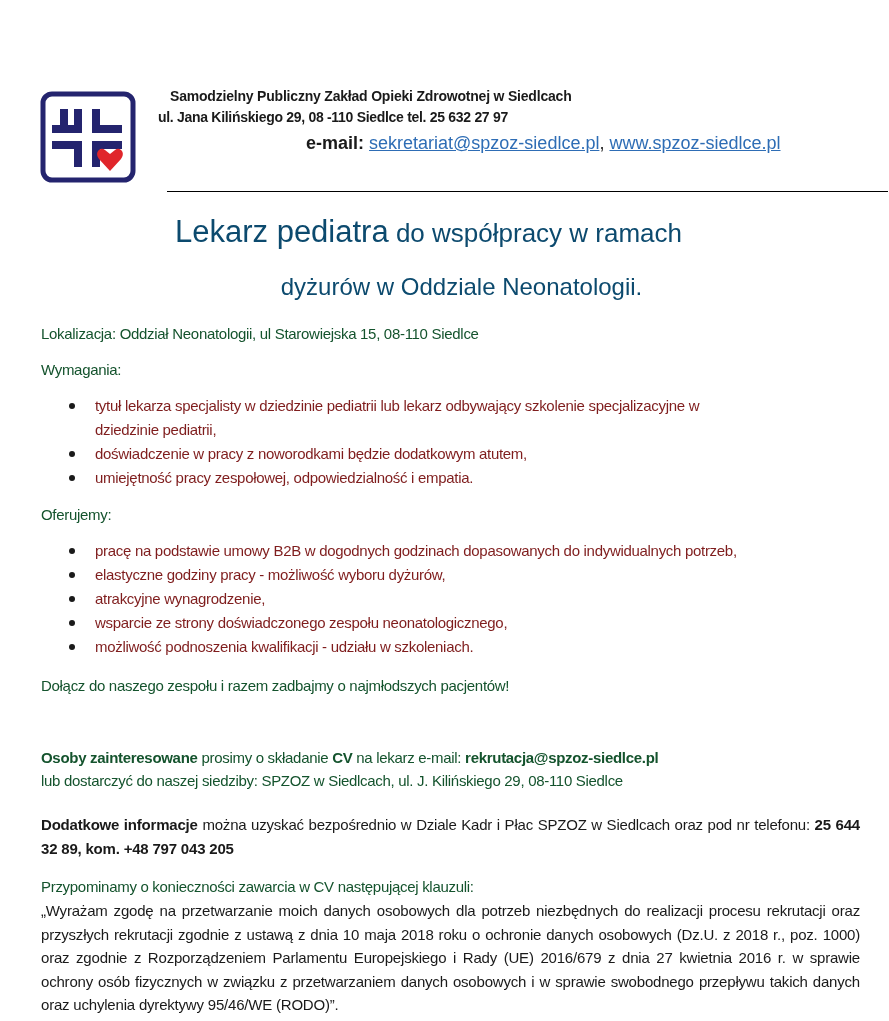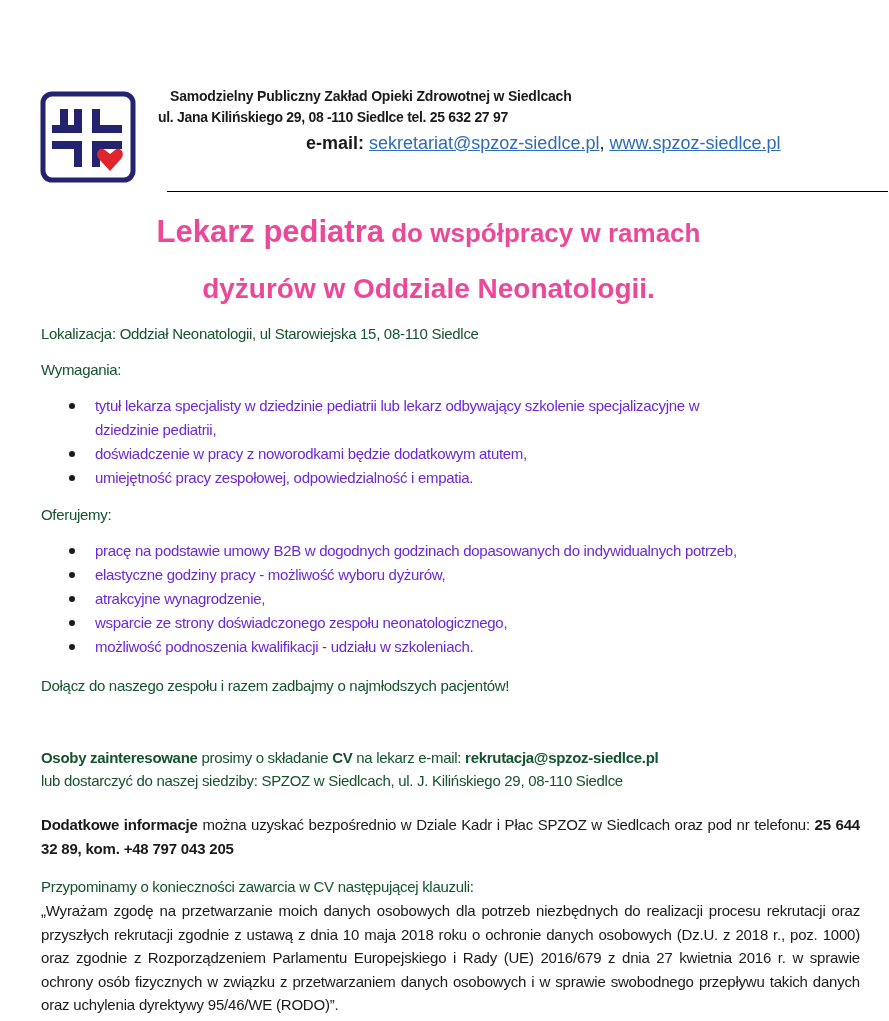--- a/index.html
+++ b/index.html
@@ -66,46 +66,46 @@
       top: 175px;
       width: 721px;
       height: 1px;
       background: #000;
     }
     .title {
       position: absolute;
       left: 0;
       width: 857px;
       text-align: center;
-      color: #ec4899;
-      font-weight: bold;
+      color: #0c4a6e;
+      font-weight: normal;
       white-space: nowrap;
     }
     .title1 { top: 198px; }
     .title1 .big { font-size: 31px; }
     .title1 .small { font-size: 26px; }
-    .title2 { top: 257px; font-size: 28px; }
+    .title2 { top: 257px; font-size: 24px; margin-left: 33px; }
 
     .txt {
       position: absolute;
       left: 41px;
       font-size: 15px;
       white-space: nowrap;
       color: #14532d;
       letter-spacing: -0.3px;
     }
     .bullets {
       position: absolute;
       left: 66px;
       margin: 0;
       padding: 0;
       list-style: none;
       font-size: 15px;
       letter-spacing: -0.3px;
-      color: #6d28d9;
+      color: #7f1d1d;
     }
     .bullets li {
       position: relative;
       padding-left: 29px;
       line-height: 24px;
       white-space: nowrap;
     }
     .bullets li .dot {
       position: absolute;
       left: 3px;

